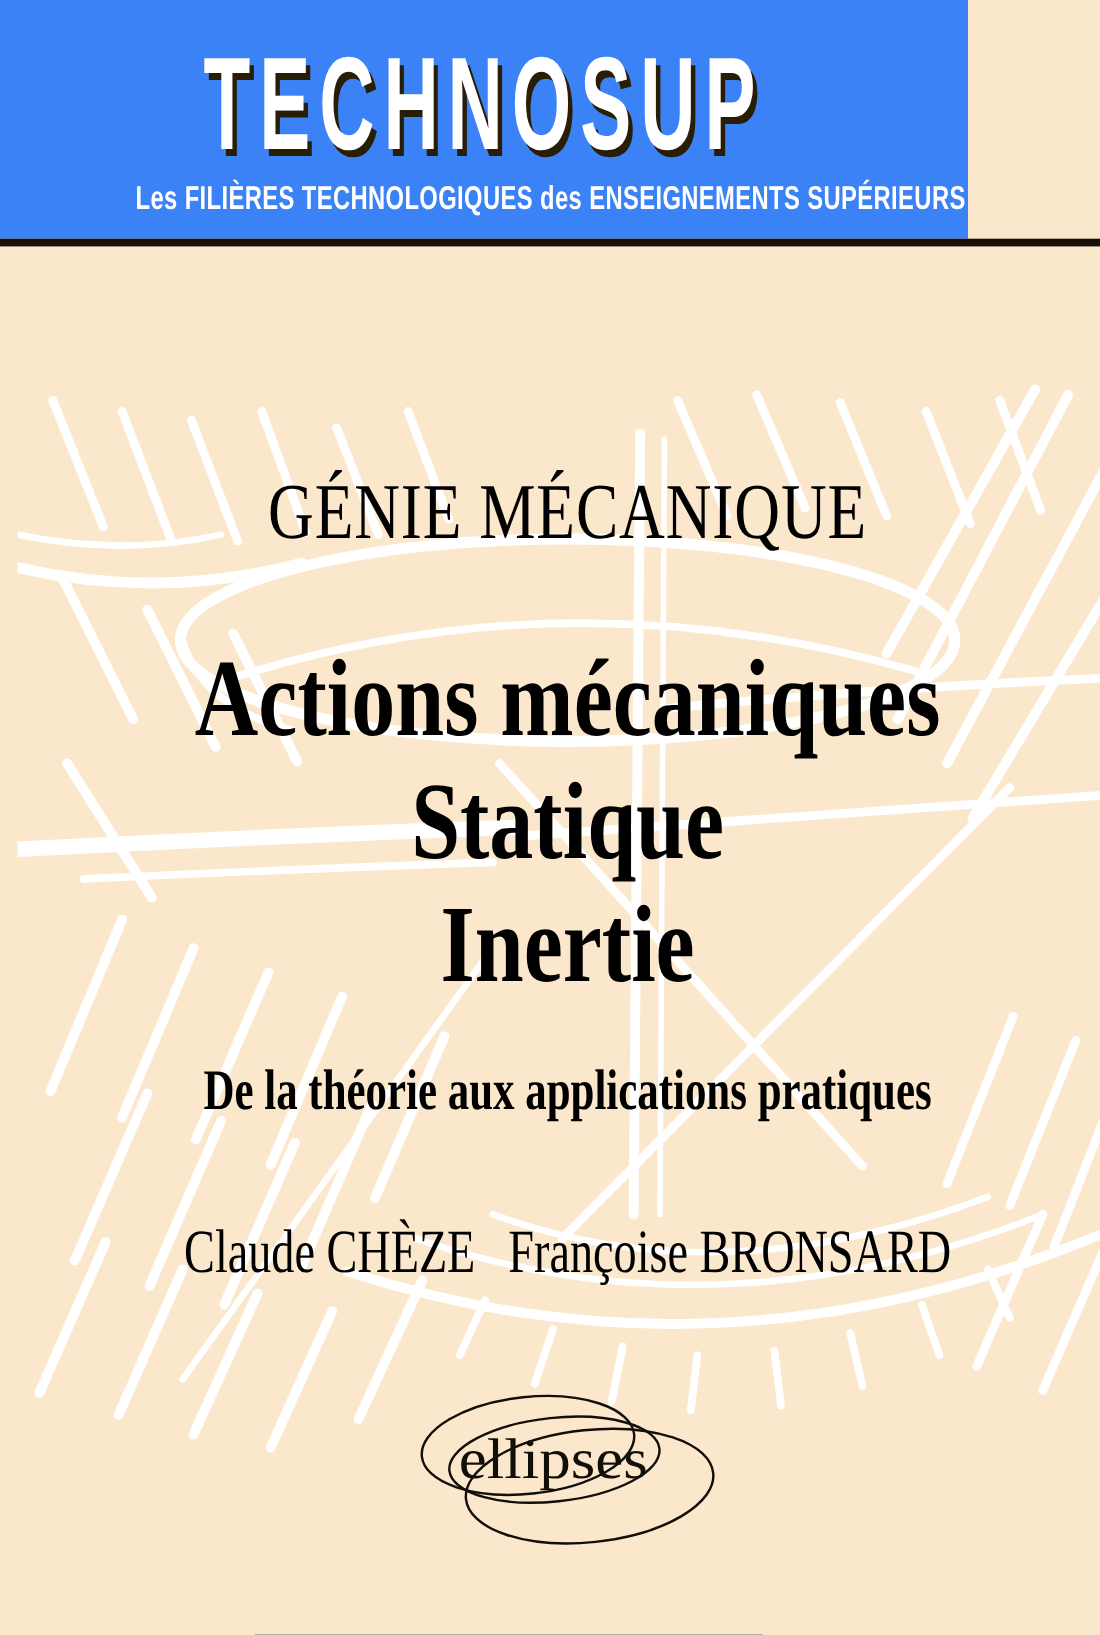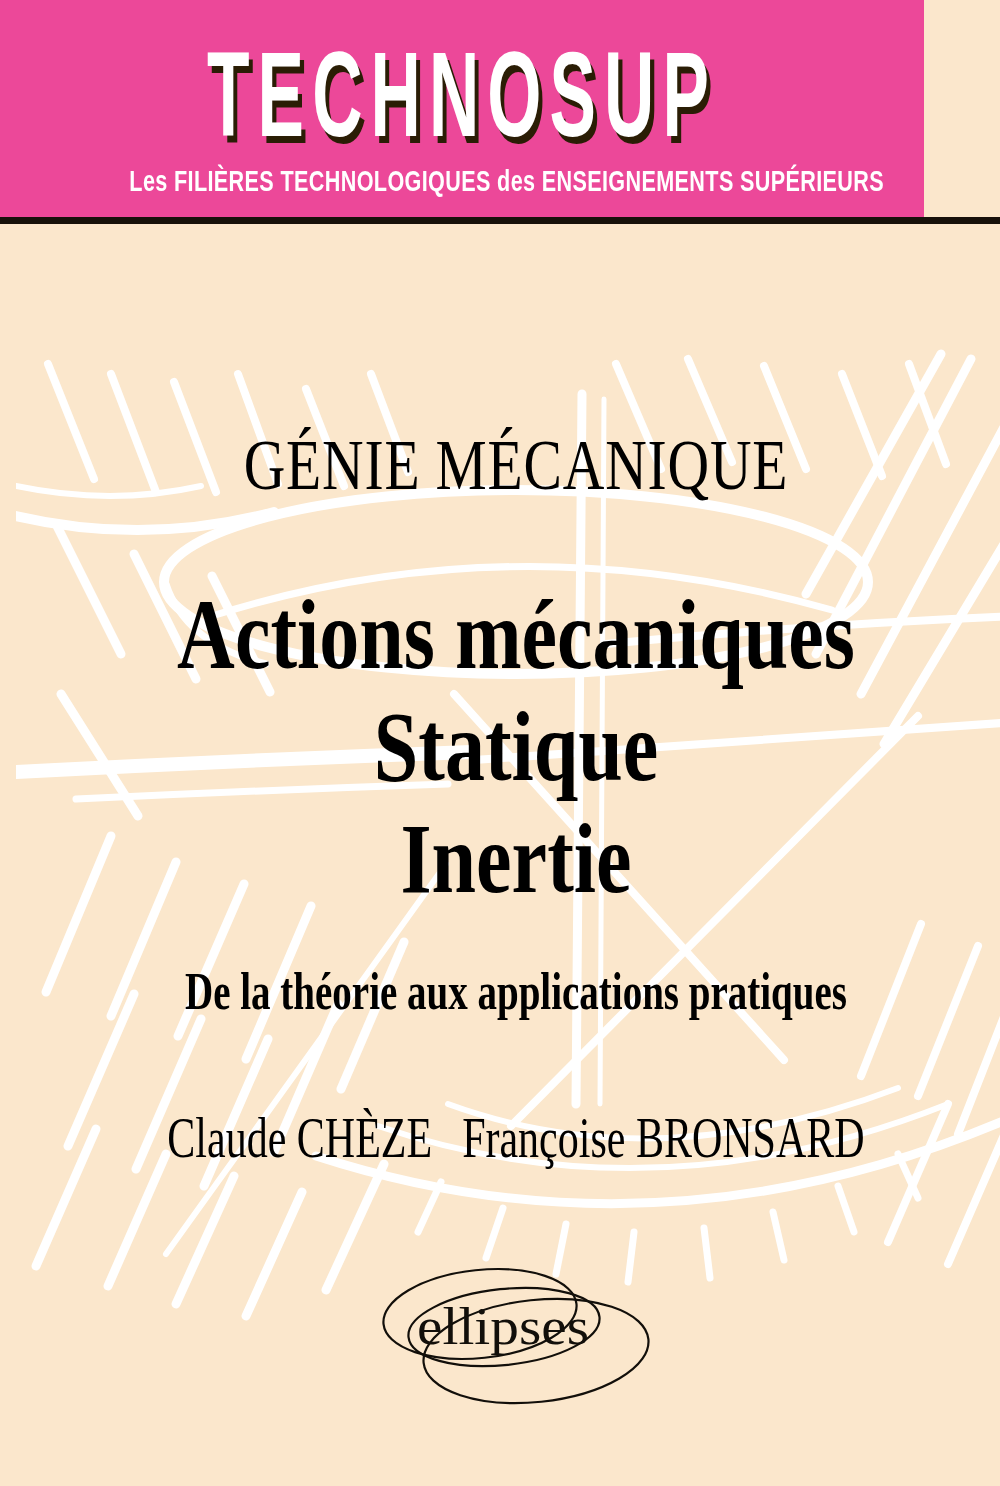--- a/index.html
+++ b/index.html
@@ -2,21 +2,21 @@
 <html><head>
 <meta charset="utf-8">
 <style>
   html,body{margin:0;padding:0;background:#888;}
   .cover{
     position:relative;width:1000px;height:1486px;overflow:hidden;
     background:#FBE7CC;font-family:"Liberation Serif","DejaVu Serif",serif;
     margin:0 auto;
   }
   
-  .band{position:absolute;top:0;left:0;width:880px;height:217px;background:#ec4899;padding-left:44px;}
+  .band{position:absolute;top:0;left:0;width:880px;height:217px;background:#3b82f6;}
   .series-title{
     position:absolute;top:34px;left:0;width:100%;text-align:center;
     font-family:"Liberation Sans","DejaVu Sans",sans-serif;font-weight:700;
     font-size:120px;line-height:1;letter-spacing:14px;color:#FFFFFF;
     text-shadow:7px 7px 0 #2A1D05;transform:scaleX(0.58);white-space:nowrap;
   }
   .series-subtitle{
     position:absolute;top:166px;left:0;width:100%;text-align:center;
     font-family:"Liberation Sans","DejaVu Sans",sans-serif;font-weight:700;
     font-size:30px;line-height:1;letter-spacing:0.5px;color:#FFFFFF;

